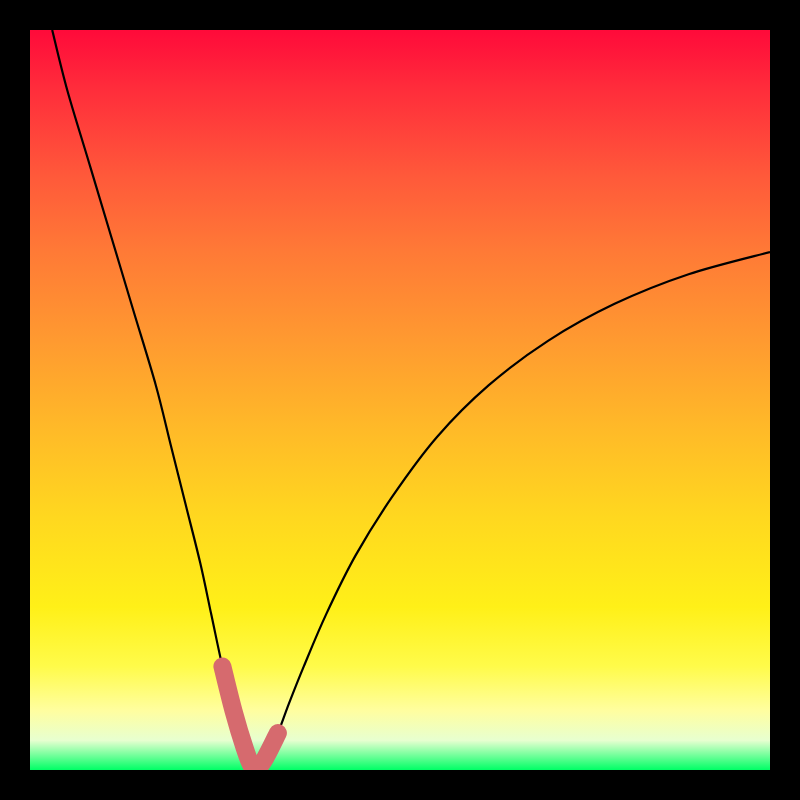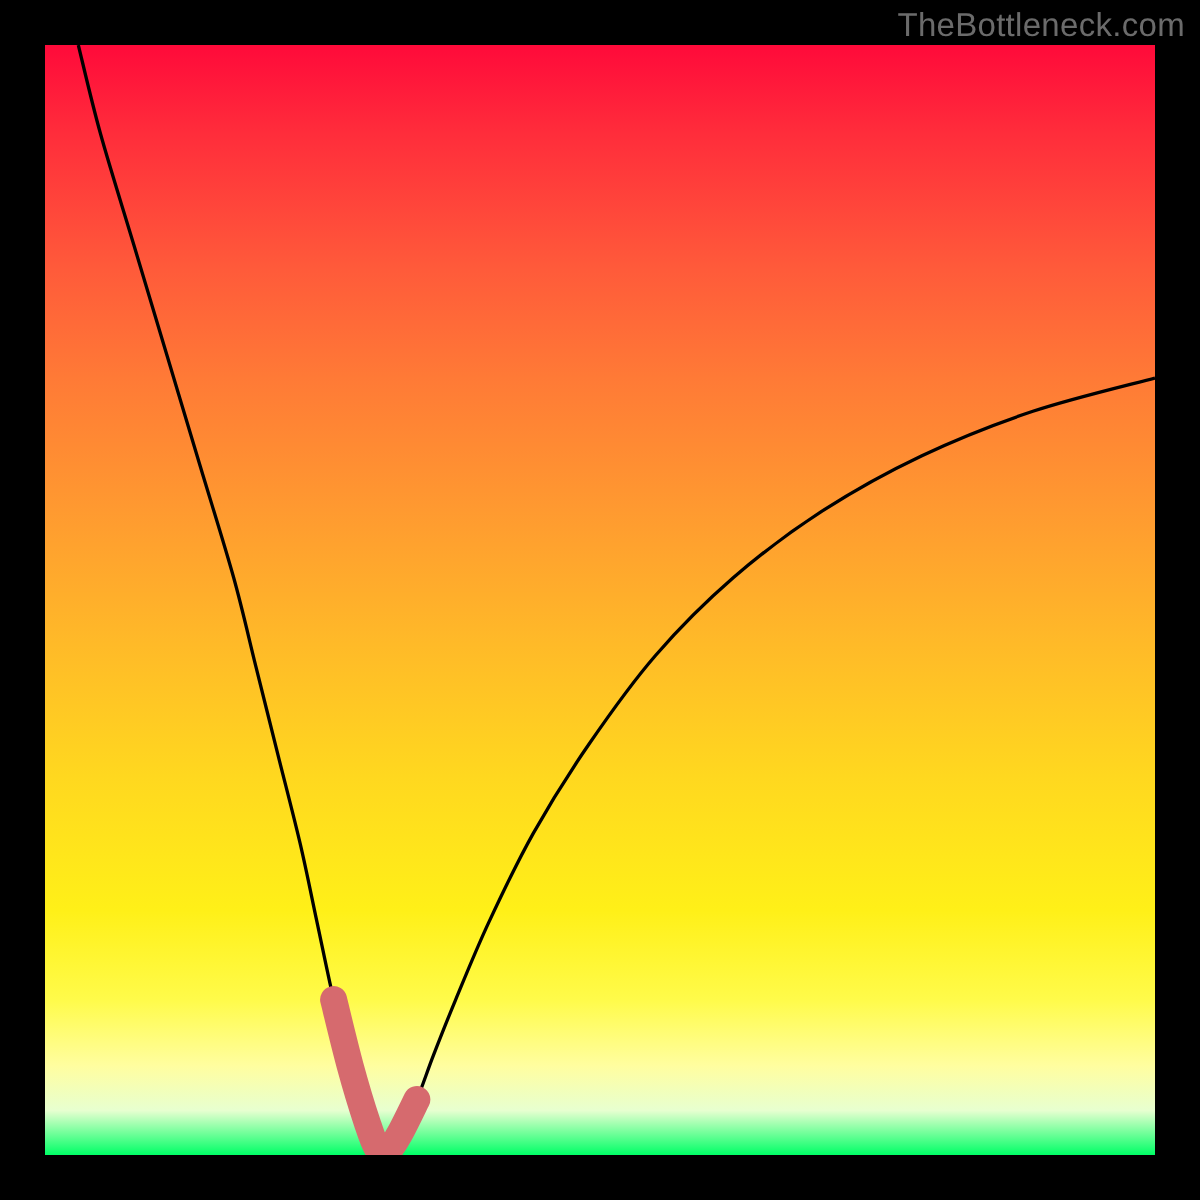--- a/index.html
+++ b/index.html
@@ -62,14 +62,13 @@
   <div class="plot">
     <svg width="740" height="740" viewBox="0 0 740 740">
       <g id="curve-group">
           <path d="M 22.2 0 C 24.666666666666664 9.866666666666655 30.833333333333332 36.99999999999993 37 59.19999999999993 C 43.166666666666664 81.39999999999993 51.800000000000004 108.53333333333336 59.2 133.20000000000005 C 66.60000000000001 157.86666666666673 74 182.5333333333334 81.4 207.20000000000005 C 88.80000000000001 231.8666666666667 96.2 256.5333333333333 103.60000000000001 281.2 C 111.00000000000001 305.8666666666667 119.63333333333335 333 125.80000000000001 355.2 C 131.96666666666667 377.4 135.66666666666666 394.66666666666663 140.6 414.4 C 145.53333333333333 434.1333333333333 150.46666666666667 453.8666666666667 155.4 473.6 C 160.33333333333334 493.33333333333337 165.88333333333335 514.3 170.20000000000002 532.8 C 174.51666666666668 551.3 177.6 567.3333333333334 181.29999999999998 584.6 C 184.99999999999997 601.8666666666667 188.7 620.3666666666667 192.4 636.4 C 196.10000000000002 652.4333333333333 199.80000000000004 667.2333333333333 203.50000000000003 680.8 C 207.20000000000002 694.3666666666666 211.51666666666665 708.55 214.6 717.8 C 217.68333333333334 727.05 219.53333333333333 733.2166666666666 222 736.3 C 224.46666666666667 739.3833333333333 226.93333333333334 738.15 229.4 736.3 C 231.86666666666667 734.4499999999999 233.71666666666667 730.75 236.8 725.2 C 239.88333333333335 719.6500000000001 244.20000000000002 711.6333333333333 247.9 703 C 251.6 694.3666666666667 254.68333333333334 684.5 259 673.4 C 263.31666666666666 662.3 267.6333333333333 651.1999999999999 273.8 636.4 C 279.9666666666667 621.6 287.3666666666667 603.1 296 584.6 C 304.6333333333333 566.1 314.5 545.1333333333333 325.6 525.4 C 336.70000000000005 505.66666666666663 349.0333333333333 485.93333333333334 362.59999999999997 466.2 C 376.16666666666663 446.46666666666664 390.9666666666667 425.5 407.00000000000006 407 C 423.0333333333334 388.5 440.3 371.23333333333335 458.8 355.2 C 477.3 339.16666666666663 497.0333333333333 324.3666666666667 518 310.8 C 538.9666666666667 297.23333333333335 561.1666666666667 284.90000000000003 584.6 273.8 C 608.0333333333333 262.7 632.7 252.83333333333331 658.6 244.2 C 684.5 235.56666666666666 726.4333333333334 225.7 740 222" fill="none" stroke="#000000" stroke-width="2.2"></path>
         </g>
       <g id="highlight-group">
           <path d="M 192.4 636.4 C 194.25 643.8 199.80000000000004 667.2333333333333 203.50000000000003 680.8 C 207.20000000000002 694.3666666666666 211.51666666666665 708.55 214.6 717.8 C 217.68333333333334 727.05 219.53333333333333 733.2166666666666 222 736.3 C 224.46666666666667 739.3833333333333 226.93333333333334 738.15 229.4 736.3 C 231.86666666666667 734.4499999999999 233.71666666666667 730.75 236.8 725.2 C 239.88333333333335 719.6500000000001 246.05 706.7 247.9 703" fill="none" stroke="#d66a6e" stroke-width="18" stroke-linecap="round" stroke-linejoin="round"></path>
         </g>
     </svg>
   </div>
-  <div class="watermark">TheBottleneck.com</div>
 </div>
 
 </body></html>

